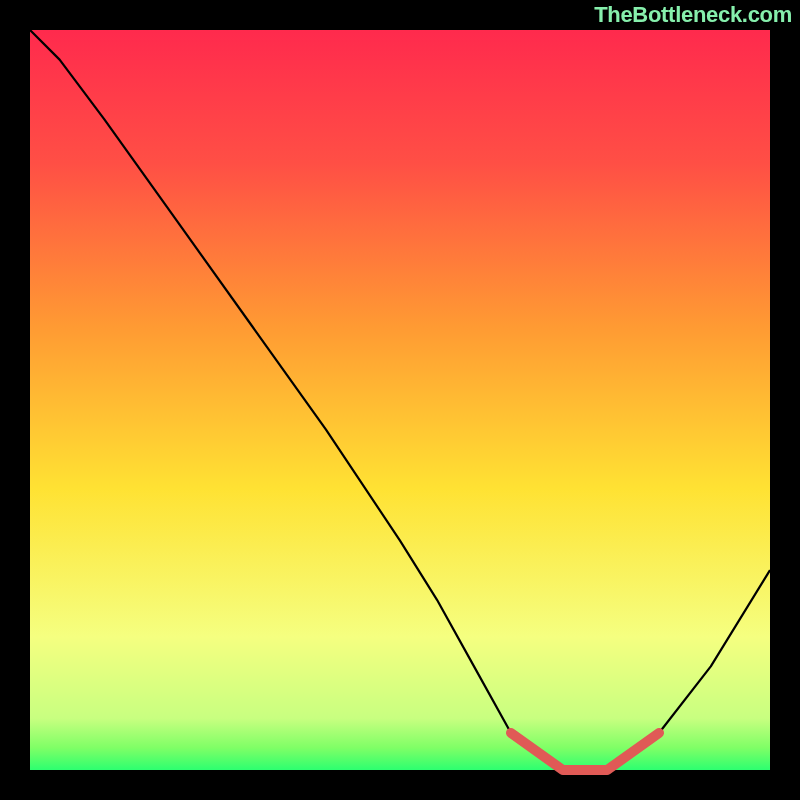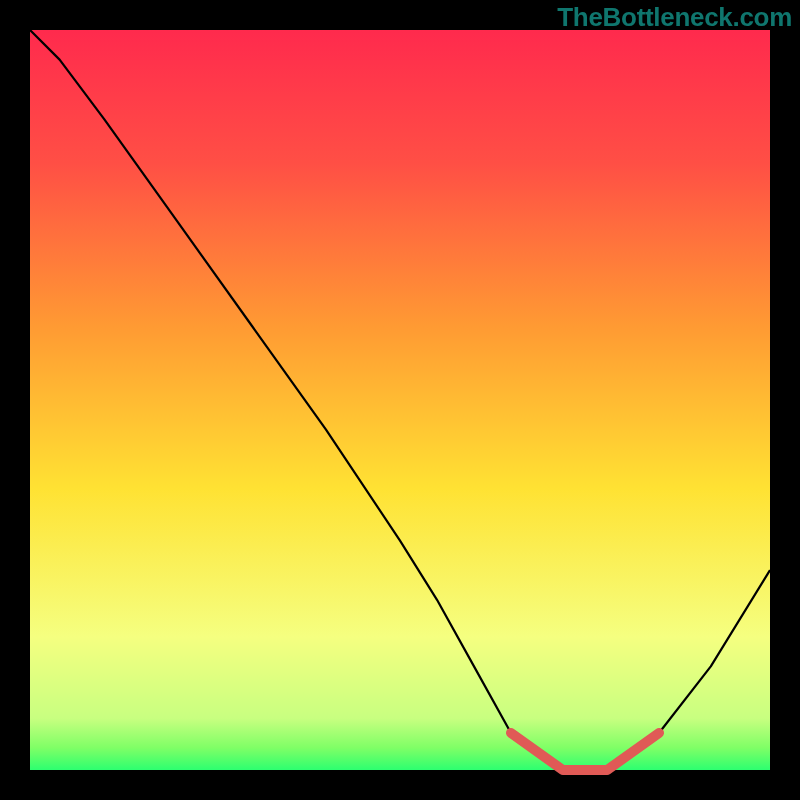--- a/index.html
+++ b/index.html
@@ -13,22 +13,22 @@
   .stage {
     position: relative;
     width: 800px;
     height: 800px;
     overflow: hidden;
   }
   .watermark {
     position: absolute;
     top: 2px;
     right: 8px;
-    color: #0f766e;
-    font-size: 26px;
+    color: #86efac;
+    font-size: 22px;
     font-weight: 600;
     z-index: 5;
     letter-spacing: -0.3px;
     text-align: center;
   }
   svg {
     position: absolute;
     left: 0;
     top: 0;
   }

